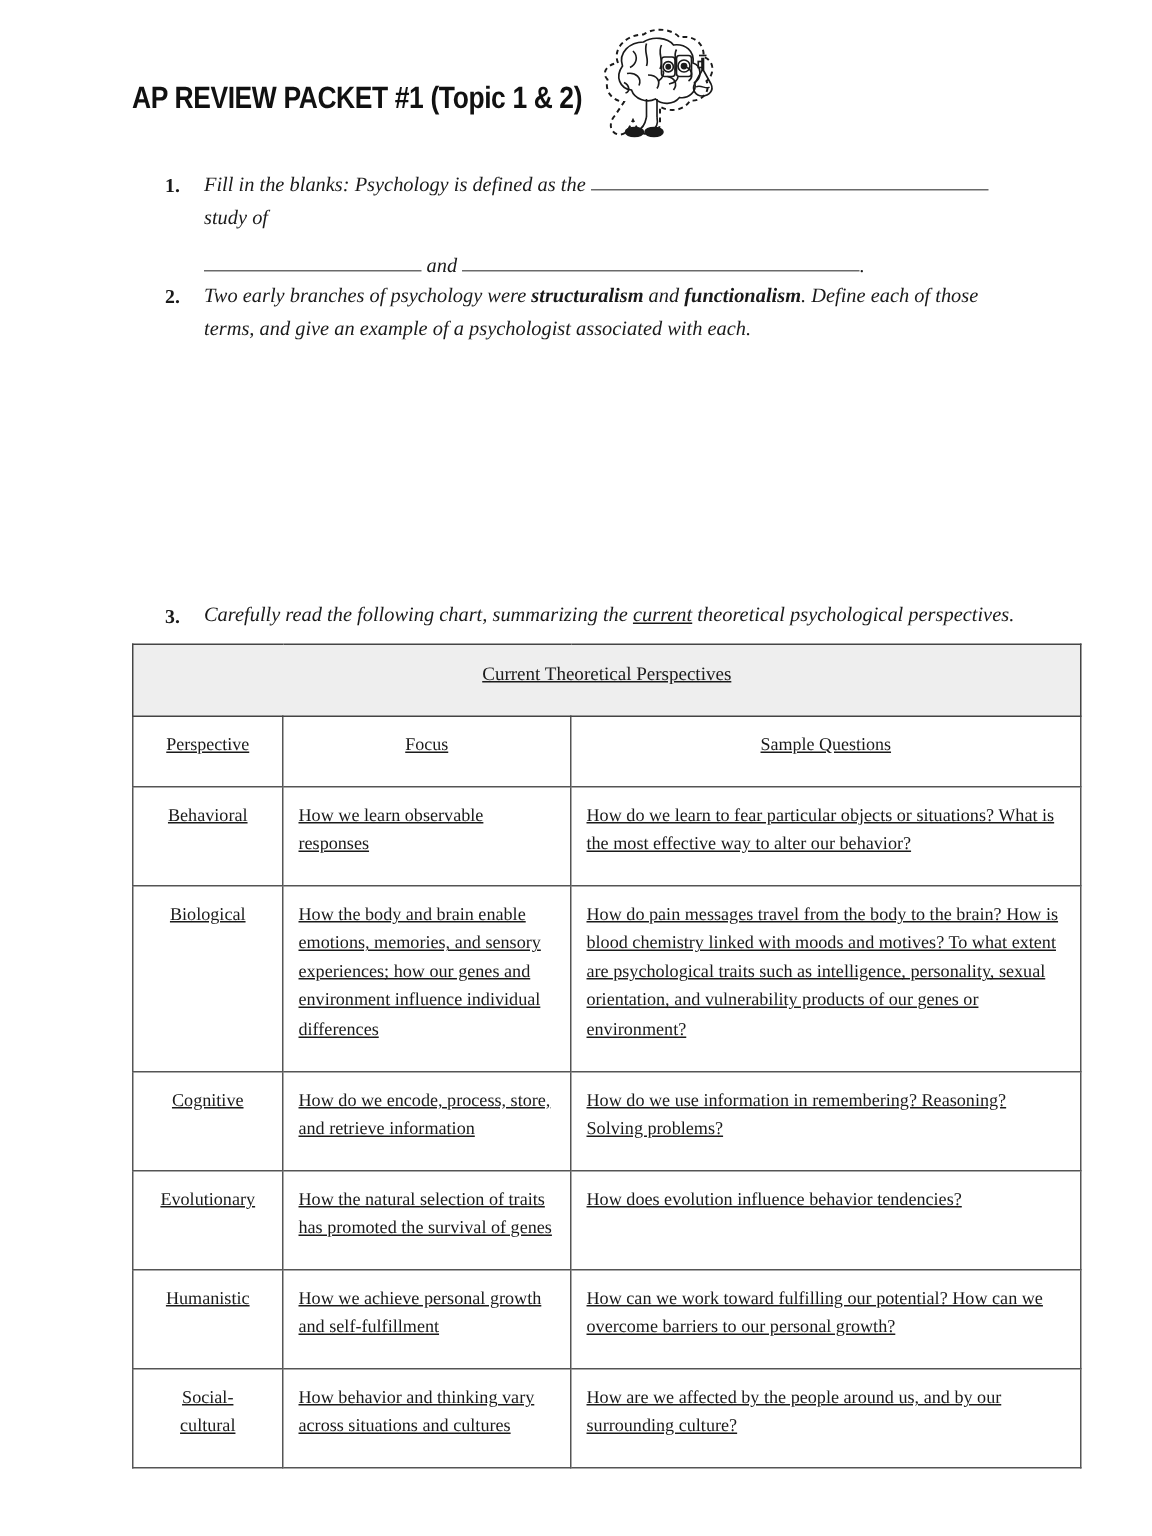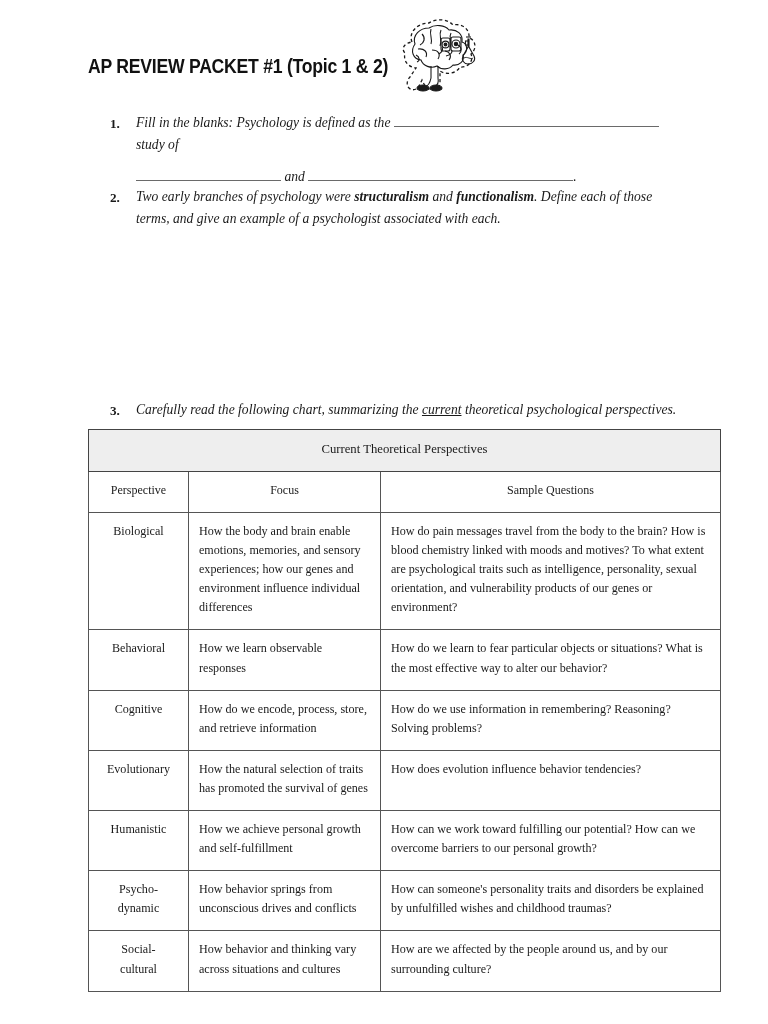--- a/index.html
+++ b/index.html
@@ -92,23 +92,24 @@
   table.perspectives {
     width: 632px;
     border-collapse: collapse;
     table-layout: fixed;
     font-size: 12.1px;
   }
   table.perspectives td,
   table.perspectives th {
     border: 1px solid #555555;
     vertical-align: top;
-    padding: 9px 10px 12px 10px;
+    padding: 9px 10px 18px 10px;
     line-height: 1.58;
     font-weight: normal;
+    text-decoration: underline;
   }
   .tbl-title {
     background: #eeeeee;
     text-align: center;
     font-weight: bold;
     font-size: 12.7px;
     padding: 10px 6px 11px 6px;
     border: 1px solid #444 !important;
   }
   .col-head {
@@ -226,49 +227,44 @@
       <tr>
         <td class="tbl-title" colspan="3">Current Theoretical Perspectives</td>
       </tr>
       <tr>
         <td class="col-head">Perspective</td>
         <td class="col-head">Focus</td>
         <td class="col-head">Sample Questions</td>
       </tr>
 
       <tr>
+        <td class="persp">Behavioral</td>
+        <td class="focus">How we learn observable responses</td>
+        <td class="sampleq">How do we learn to fear particular objects or situations? What is the most effective way to alter our behavior?</td>
+      </tr>
+      <tr>
         <td class="persp">Biological</td>
         <td class="focus">How the body and brain enable emotions, memories, and sensory experiences; how our genes and environment influence individual differences</td>
         <td class="sampleq">How do pain messages travel from the body to the brain? How is blood chemistry linked with moods and motives? To what extent are psychological traits such as intelligence, personality, sexual orientation, and vulnerability products of our genes or environment?</td>
       </tr>
       <tr>
-        <td class="persp">Behavioral</td>
-        <td class="focus">How we learn observable responses</td>
-        <td class="sampleq">How do we learn to fear particular objects or situations? What is the most effective way to alter our behavior?</td>
-      </tr>
-      <tr>
         <td class="persp">Cognitive</td>
         <td class="focus">How do we encode, process, store, and retrieve information</td>
         <td class="sampleq">How do we use information in remembering? Reasoning? Solving problems?</td>
       </tr>
       <tr>
         <td class="persp">Evolutionary</td>
         <td class="focus">How the natural selection of traits has promoted the survival of genes</td>
         <td class="sampleq">How does evolution influence behavior tendencies?</td>
       </tr>
       <tr>
         <td class="persp">Humanistic</td>
         <td class="focus">How we achieve personal growth and self-fulfillment</td>
         <td class="sampleq">How can we work toward fulfilling our potential? How can we overcome barriers to our personal growth?</td>
       </tr>
       <tr>
-        <td class="persp">Psycho-<br>dynamic</td>
-        <td class="focus">How behavior springs from unconscious drives and conflicts</td>
-        <td class="sampleq">How can someone's personality traits and disorders be explained by unfulfilled wishes and childhood traumas?</td>
-      </tr>
-      <tr>
         <td class="persp">Social-<br>cultural</td>
         <td class="focus">How behavior and thinking vary across situations and cultures</td>
         <td class="sampleq">How are we affected by the people around us, and by our surrounding culture?</td>
       </tr>
     </tbody>
   </table>
 </div>
 
 </body></html>

